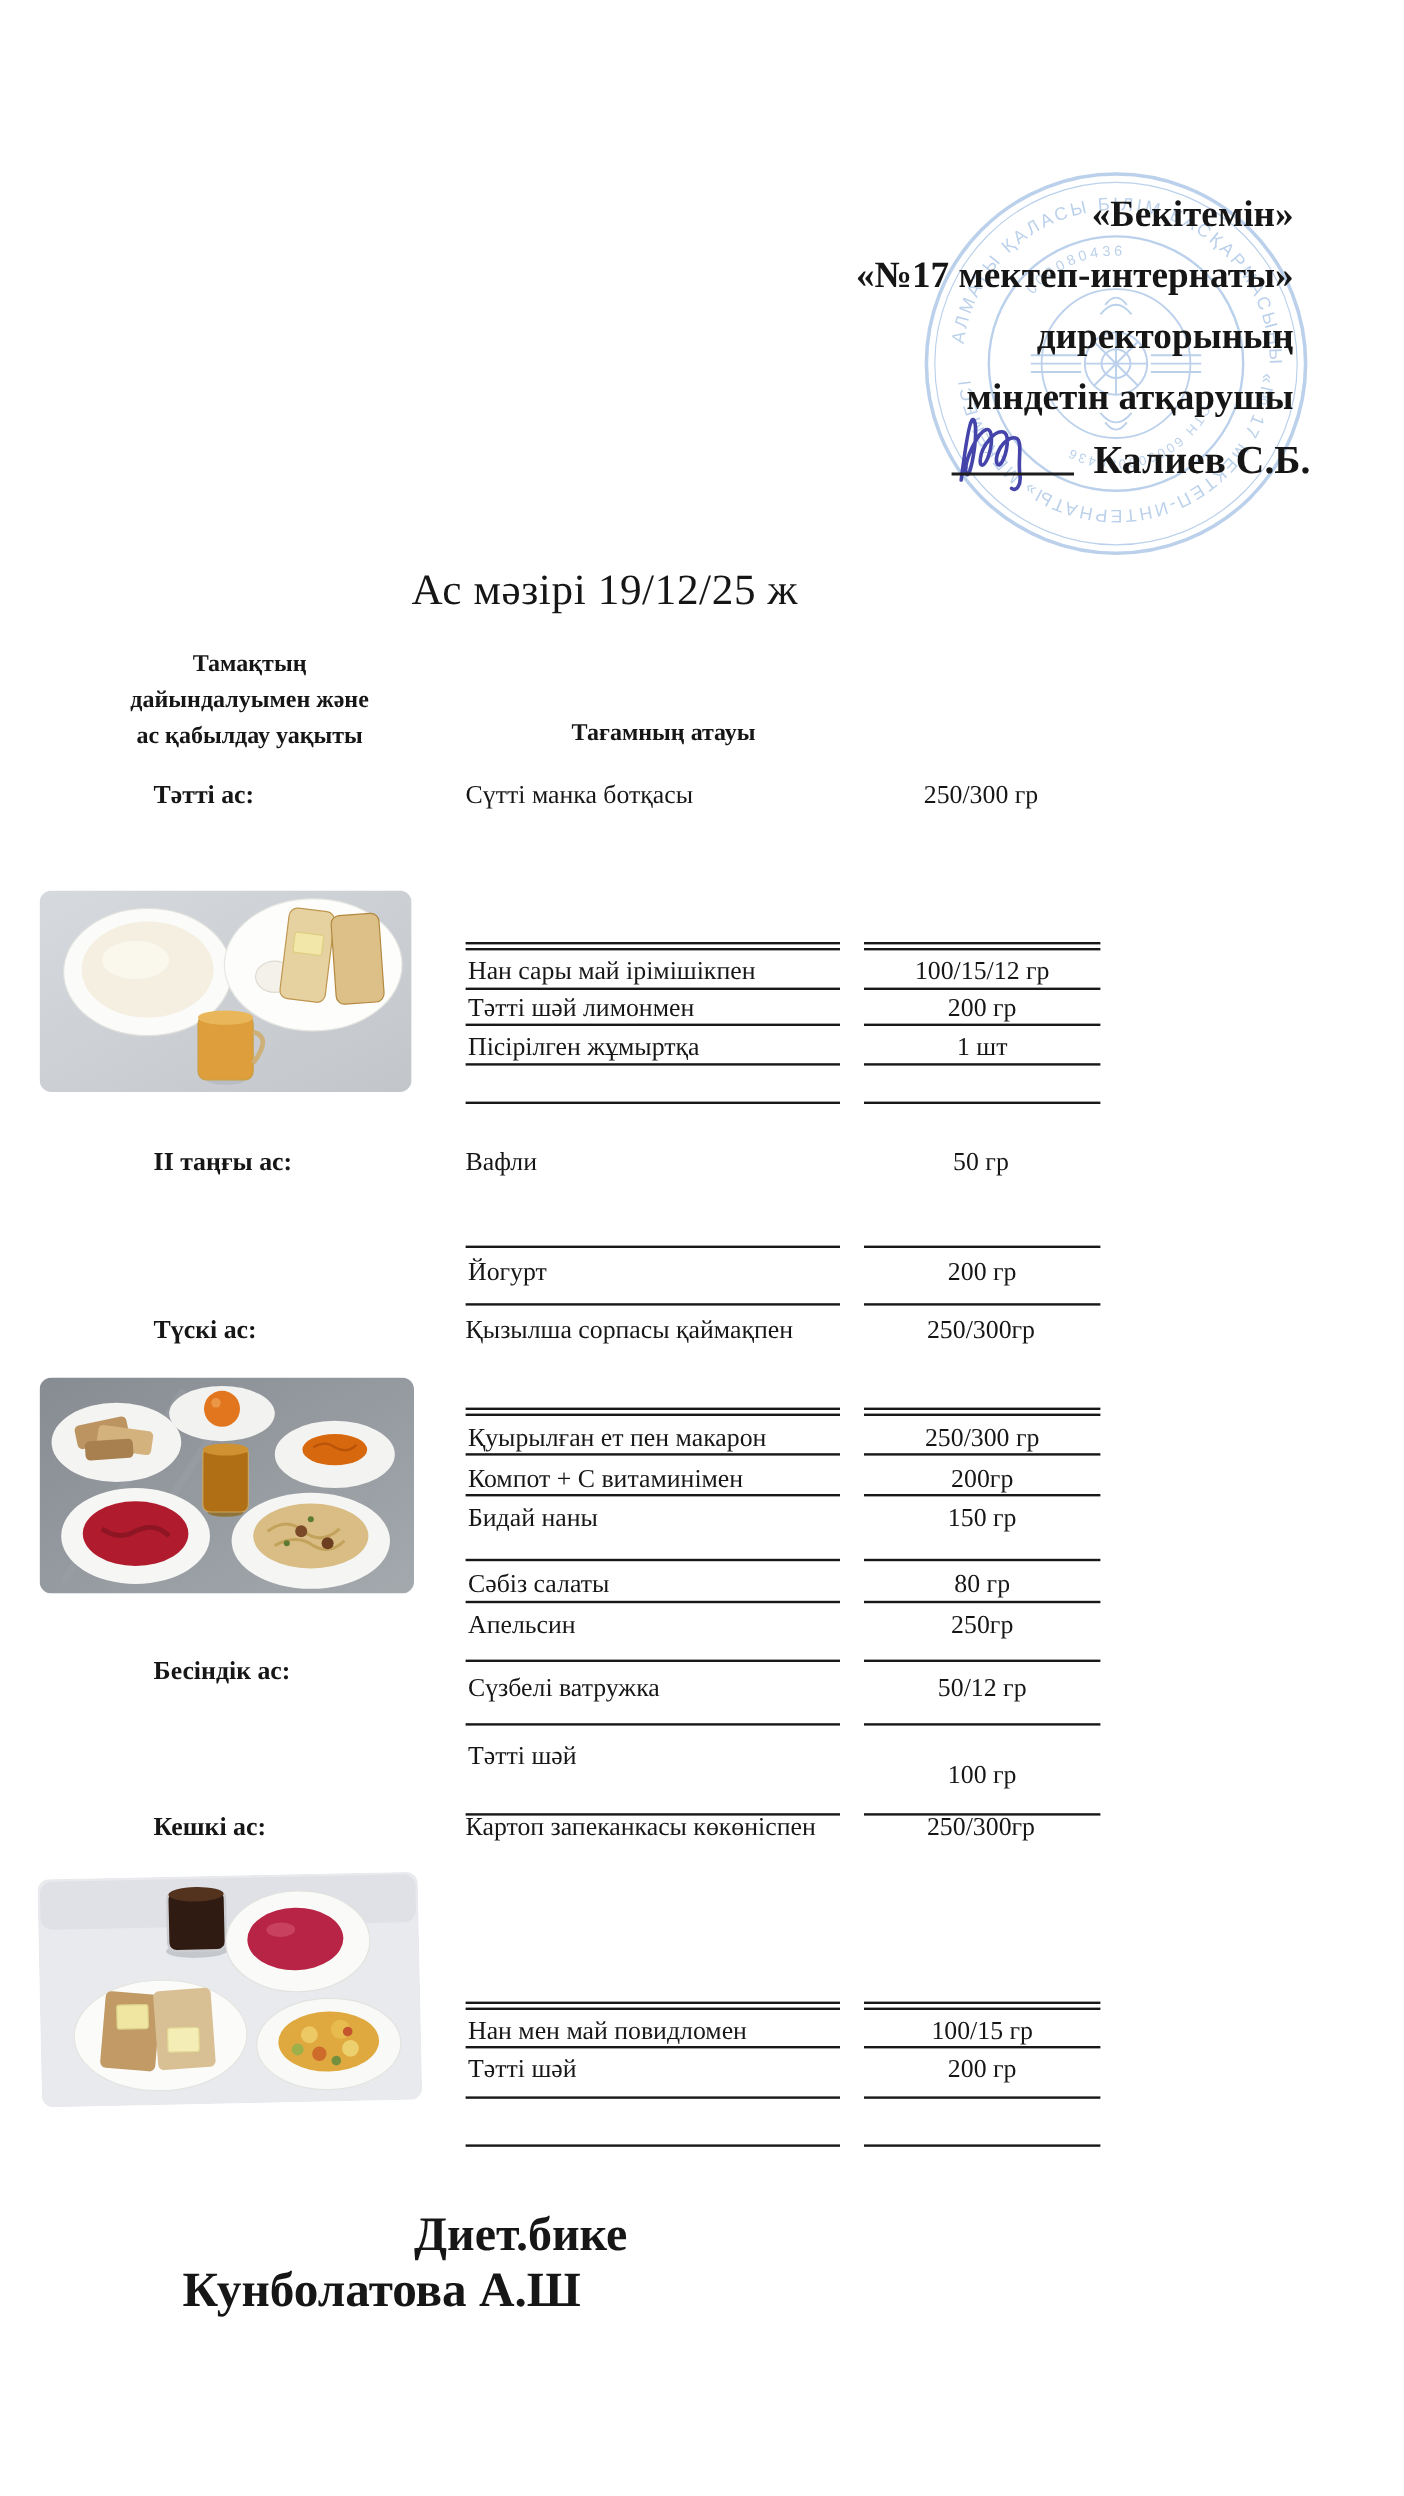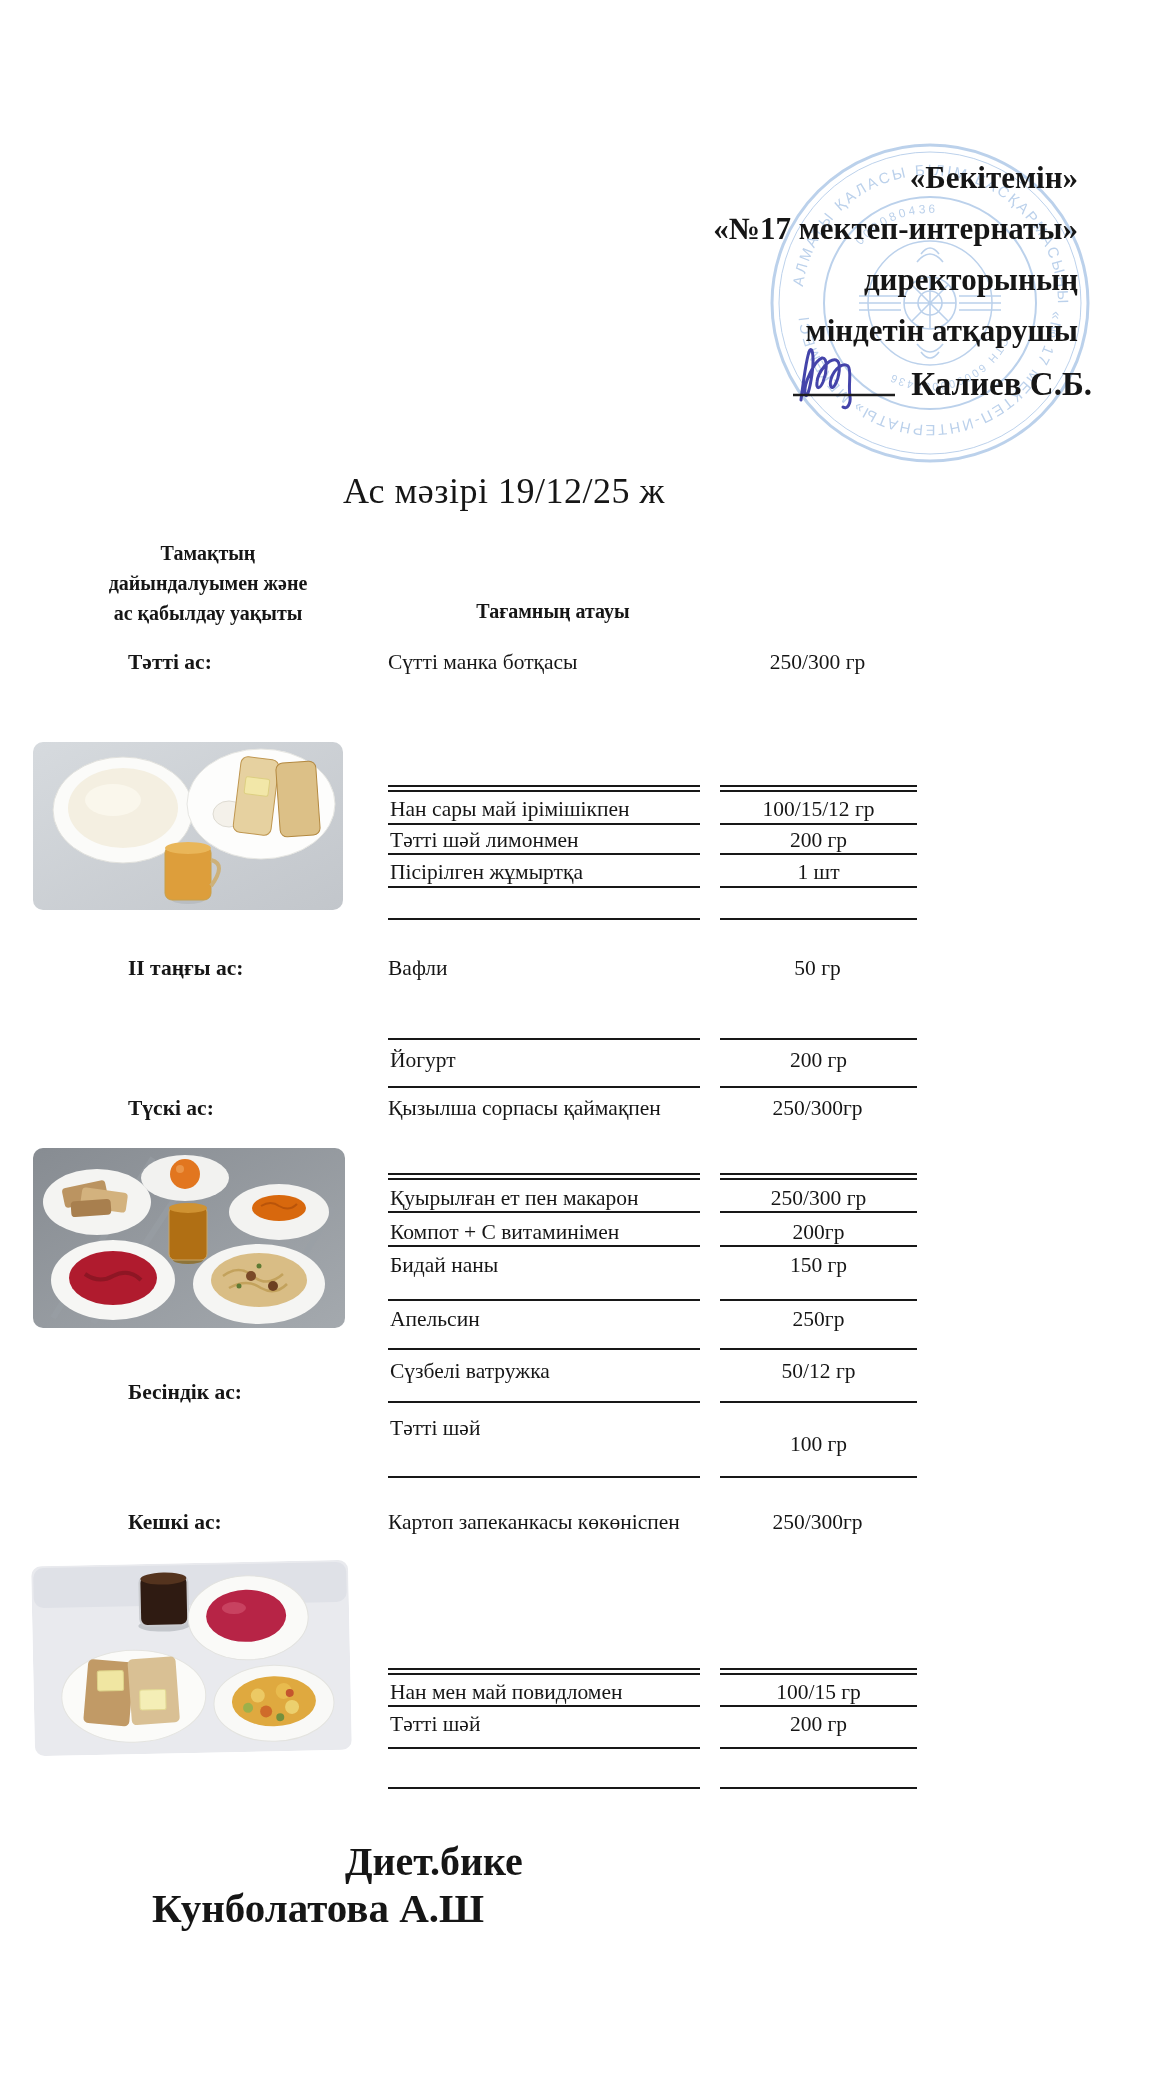--- a/index.html
+++ b/index.html
@@ -237,20 +237,25 @@
     <div class="brow" style="height:35px">
       <div class="nc" style="padding-top:8px">Компот  + С витаминімен</div>
         <div class="gp"></div>
       <div class="qc" style="padding-top:8px">200гр</div>
     </div>
     <div class="brow" style="height:54px">
       <div class="nc" style="padding-top:6px">Бидай наны</div>
         <div class="gp"></div>
       <div class="qc" style="padding-top:6px">150 гр</div>
     </div>
+    <div class="brow" style="height:35px">
+      <div class="nc" style="padding-top:7px">Сәбіз салаты</div>
+        <div class="gp"></div>
+      <div class="qc" style="padding-top:7px">80 гр</div>
+    </div>
     <div class="brow" style="height:49px">
       <div class="nc" style="padding-top:6px">Апельсин</div>
         <div class="gp"></div>
       <div class="qc" style="padding-top:6px">250гр</div>
     </div>
     <div class="brow" style="height:53px">
       <div class="nc" style="padding-top:9px">Сүзбелі ватружка</div>
         <div class="gp"></div>
       <div class="qc" style="padding-top:9px">50/12 гр</div>
     </div>

